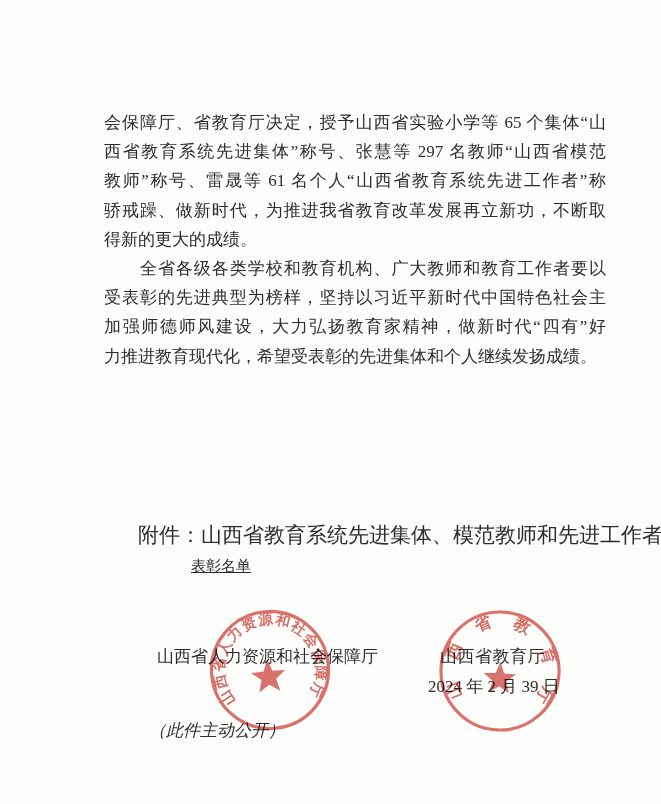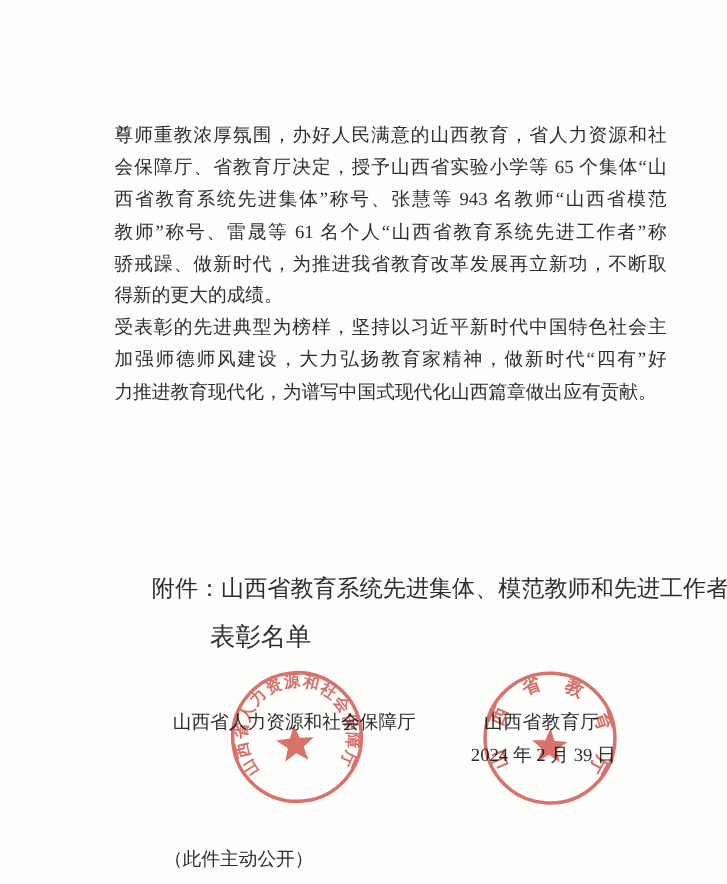--- a/index.html
+++ b/index.html
@@ -16,55 +16,55 @@
     font-size:17px;
   }
   .para{width:502px;}
   .body-line{
     height:29.2px;line-height:29.2px;white-space:nowrap;
     text-align:justify;text-align-last:justify;
   }
   .para .body-line:last-child{text-align-last:left;}
   
   #attachment-line-1{left:138px;top:521px;font-size:21px;line-height:28px;white-space:nowrap;}
-  #attachment-line-2{left:191px;top:565px;font-size:23px;line-height:28px;white-space:nowrap;}
+  #attachment-line-2{left:191px;top:552px;font-size:15px;line-height:28px;white-space:nowrap;text-decoration:underline;}
   
   #left-signature-name{left:157px;top:645px;font-size:17px;line-height:24px;white-space:nowrap;}
   #right-signature-name{left:440px;top:645px;font-size:17px;line-height:24px;letter-spacing:0.5px;white-space:nowrap;}
   #signature-date{left:428px;top:676px;font-size:17px;line-height:22px;white-space:nowrap;}
   
-  #publicity-note{left:149px;top:769px;font-size:17px;line-height:24px;white-space:nowrap;}
+  #publicity-note{left:149px;top:719px;font-size:17px;line-height:24px;white-space:nowrap;font-style:italic;}
   
   .seal{
     position:absolute;width:128px;height:128px;
     mix-blend-mode:multiply;opacity:0.82;pointer-events:none;
   }
   #left-official-seal{left:206px;top:606px;transform:rotate(-5deg);}
   #right-official-seal{left:436px;top:607px;transform:rotate(3deg);}
   .seal text{
     font-family:"Liberation Serif","DejaVu Serif",serif;
     font-weight:bold;fill:#cf4f48;
   }
 </style>
 </head>
 <body>
 
 <div id="body-text">
   <div class="para">
-      <div class="body-line">尊师重教浓厚氛围，办好人民满意的山西教育，省人力资源和社</div>
       <div class="body-line">会保障厅、省教育厅决定，授予山西省实验小学等 65 个集体“山</div>
-      <div class="body-line">西省教育系统先进集体”称号、张慧等 943 名教师“山西省模范</div>
+      <div class="body-line">西省教育系统先进集体”称号、张慧等 297 名教师“山西省模范</div>
       <div class="body-line">教师”称号、雷晟等 61 名个人“山西省教育系统先进工作者”称</div>
       <div class="body-line">骄戒躁、做新时代，为推进我省教育改革发展再立新功，不断取</div>
       <div class="body-line">得新的更大的成绩。</div>
     </div>
   <div class="para">
+      <div class="body-line">　　全省各级各类学校和教育机构、广大教师和教育工作者要以</div>
       <div class="body-line">受表彰的先进典型为榜样，坚持以习近平新时代中国特色社会主</div>
       <div class="body-line">加强师德师风建设，大力弘扬教育家精神，做新时代“四有”好</div>
-      <div class="body-line">力推进教育现代化，为谱写中国式现代化山西篇章做出应有贡献。</div>
+      <div class="body-line">力推进教育现代化，希望受表彰的先进集体和个人继续发扬成绩。</div>
     </div>
 </div>
 
 <div id="attachment-line-1" class="abs">附件：山西省教育系统先进集体、模范教师和先进工作者</div>
 <div id="attachment-line-2" class="abs">表彰名单</div>
 
 <div id="left-signature-name" class="abs">山西省人力资源和社会保障厅</div>
 <div id="right-signature-name" class="abs">山西省教育厅</div>
 <div id="signature-date" class="abs">2024 年 2 月 39 日</div>
 

